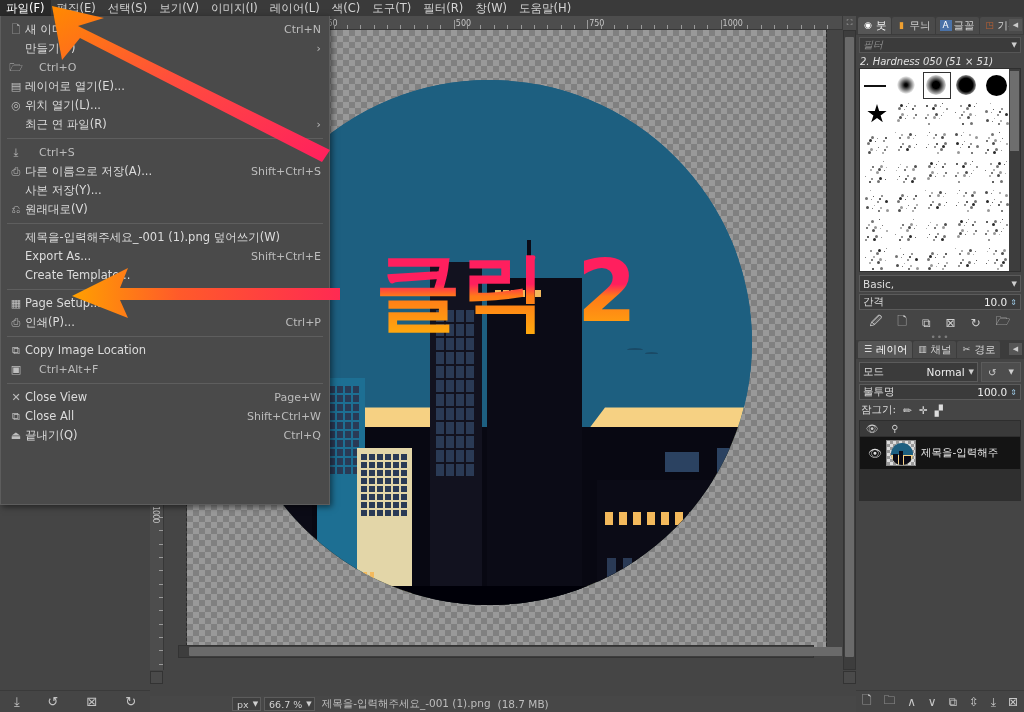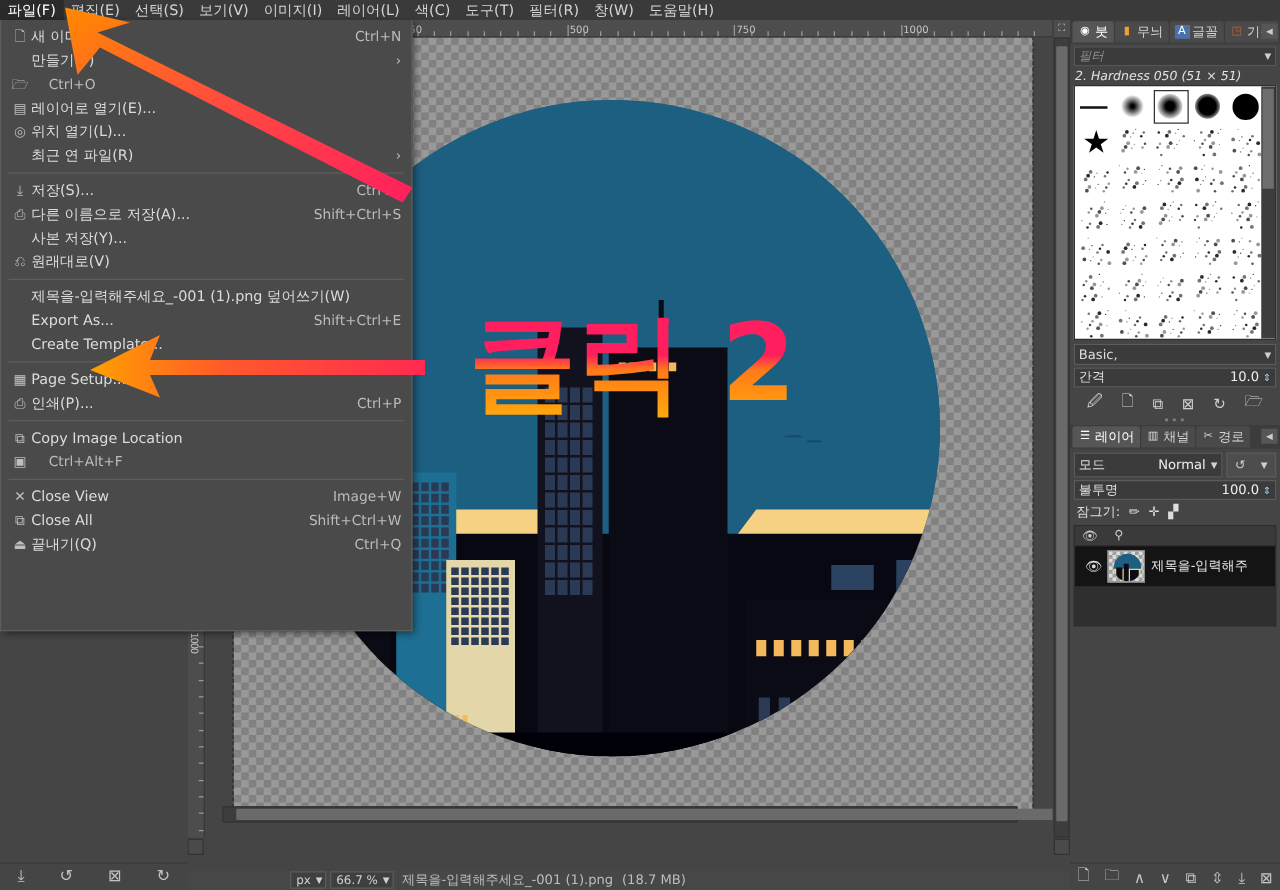--- a/index.html
+++ b/index.html
@@ -1280,21 +1280,20 @@
         <span class="acc"></span>
       </div>
       <div class="fm-item">
         <span class="ic"></span>
         <span class="lbl">최근 연 파일(R)</span>
         <span class="acc">›</span>
       </div>
       <div class="fm-sep"></div>
       <div class="fm-item">
         <span class="ic">⤓</span>
-        <span class="lbl">저장(S)...</span>
         <span class="acc">Ctrl+S</span>
       </div>
       <div class="fm-item">
         <span class="ic">⎙</span>
         <span class="lbl">다른 이름으로 저장(A)...</span>
         <span class="acc">Shift+Ctrl+S</span>
       </div>
       <div class="fm-item">
         <span class="ic"></span>
         <span class="lbl">사본 저장(Y)...</span>
@@ -1339,21 +1338,21 @@
         <span class="acc"></span>
       </div>
       <div class="fm-item">
         <span class="ic">▣</span>
         <span class="acc">Ctrl+Alt+F</span>
       </div>
       <div class="fm-sep"></div>
       <div class="fm-item">
         <span class="ic">✕</span>
         <span class="lbl">Close View</span>
-        <span class="acc">Image+W</span>
+        <span class="acc">Page+W</span>
       </div>
       <div class="fm-item">
         <span class="ic">⧉</span>
         <span class="lbl">Close All</span>
         <span class="acc">Shift+Ctrl+W</span>
       </div>
       <div class="fm-item">
         <span class="ic">⏏</span>
         <span class="lbl">끝내기(Q)</span>
         <span class="acc">Ctrl+Q</span>

